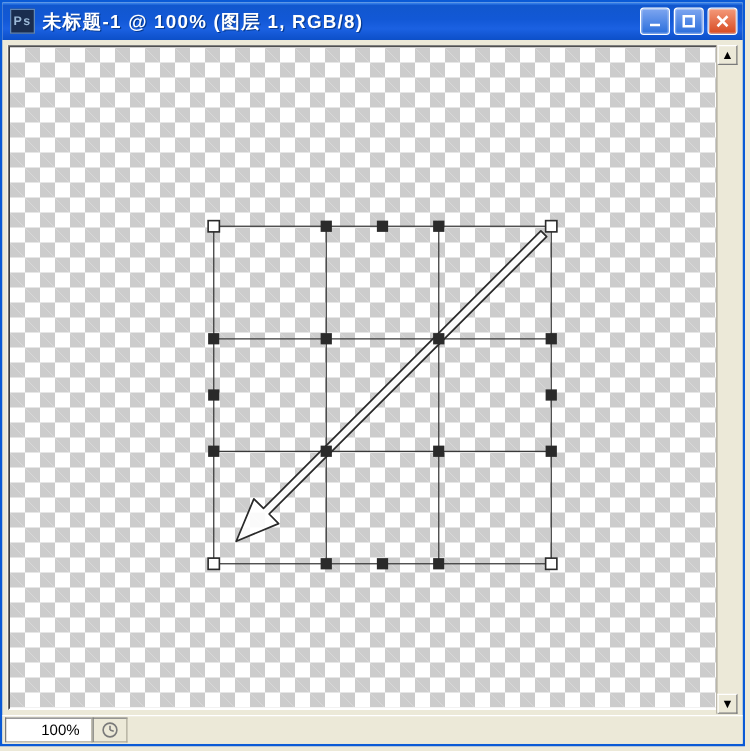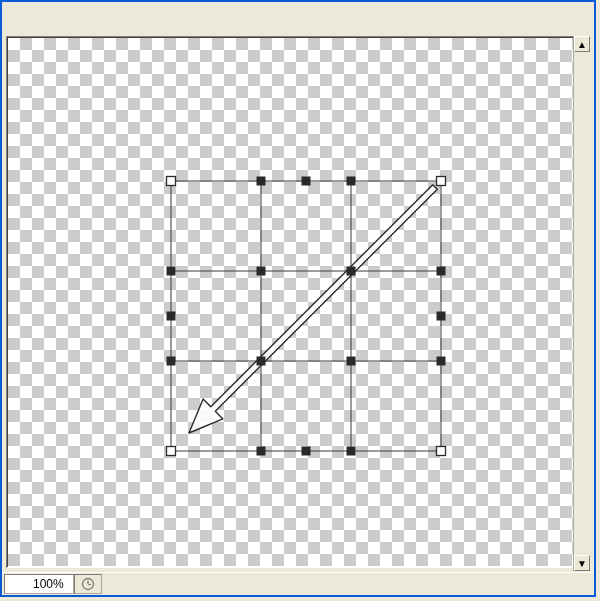--- a/index.html
+++ b/index.html
@@ -133,20 +133,42 @@
   .transform-overlay {
     position:absolute;
     pointer-events:none;
   }
 </style>
 </head>
 <body>
 
 <div class="window">
 
+  <div class="titlebar">
+    <div class="icon">Ps</div>
+    <div class="title">未标题-1 @ 100% (图层 1, RGB/8)</div>
+    <div class="win-btns">
+      <div class="win-btn min" title="Minimize">
+        <svg width="12" height="12">
+            <rect x="2" y="8" width="8" height="2" fill="#fff"></rect>
+          </svg>
+      </div>
+      <div class="win-btn max" title="Maximize">
+        <svg width="12" height="12">
+            <rect x="2" y="2" width="8" height="8" fill="none" stroke="#fff" stroke-width="2"></rect>
+          </svg>
+      </div>
+      <div class="win-btn close" title="Close">
+        <svg width="12" height="12">
+          <line x1="2" y1="2" x2="10" y2="10" stroke="#fff" stroke-width="2"></line>
+          <line x1="10" y1="2" x2="2" y2="10" stroke="#fff" stroke-width="2"></line>
+        </svg>
+      </div>
+    </div>
+  </div>
 
   <div class="client">
 
     <div class="canvas-area">
       <div class="checker"></div>
 
       <svg class="transform-overlay" width="570" height="530" viewBox="0 0 570 530">
         <g id="tfg">
             <rect x="165" y="145" width="270" height="270" fill="none" stroke="#3a3a3a" stroke-width="1"></rect>
             <line x1="255" y1="145" x2="255" y2="415" stroke="#3a3a3a" stroke-width="1"></line>

